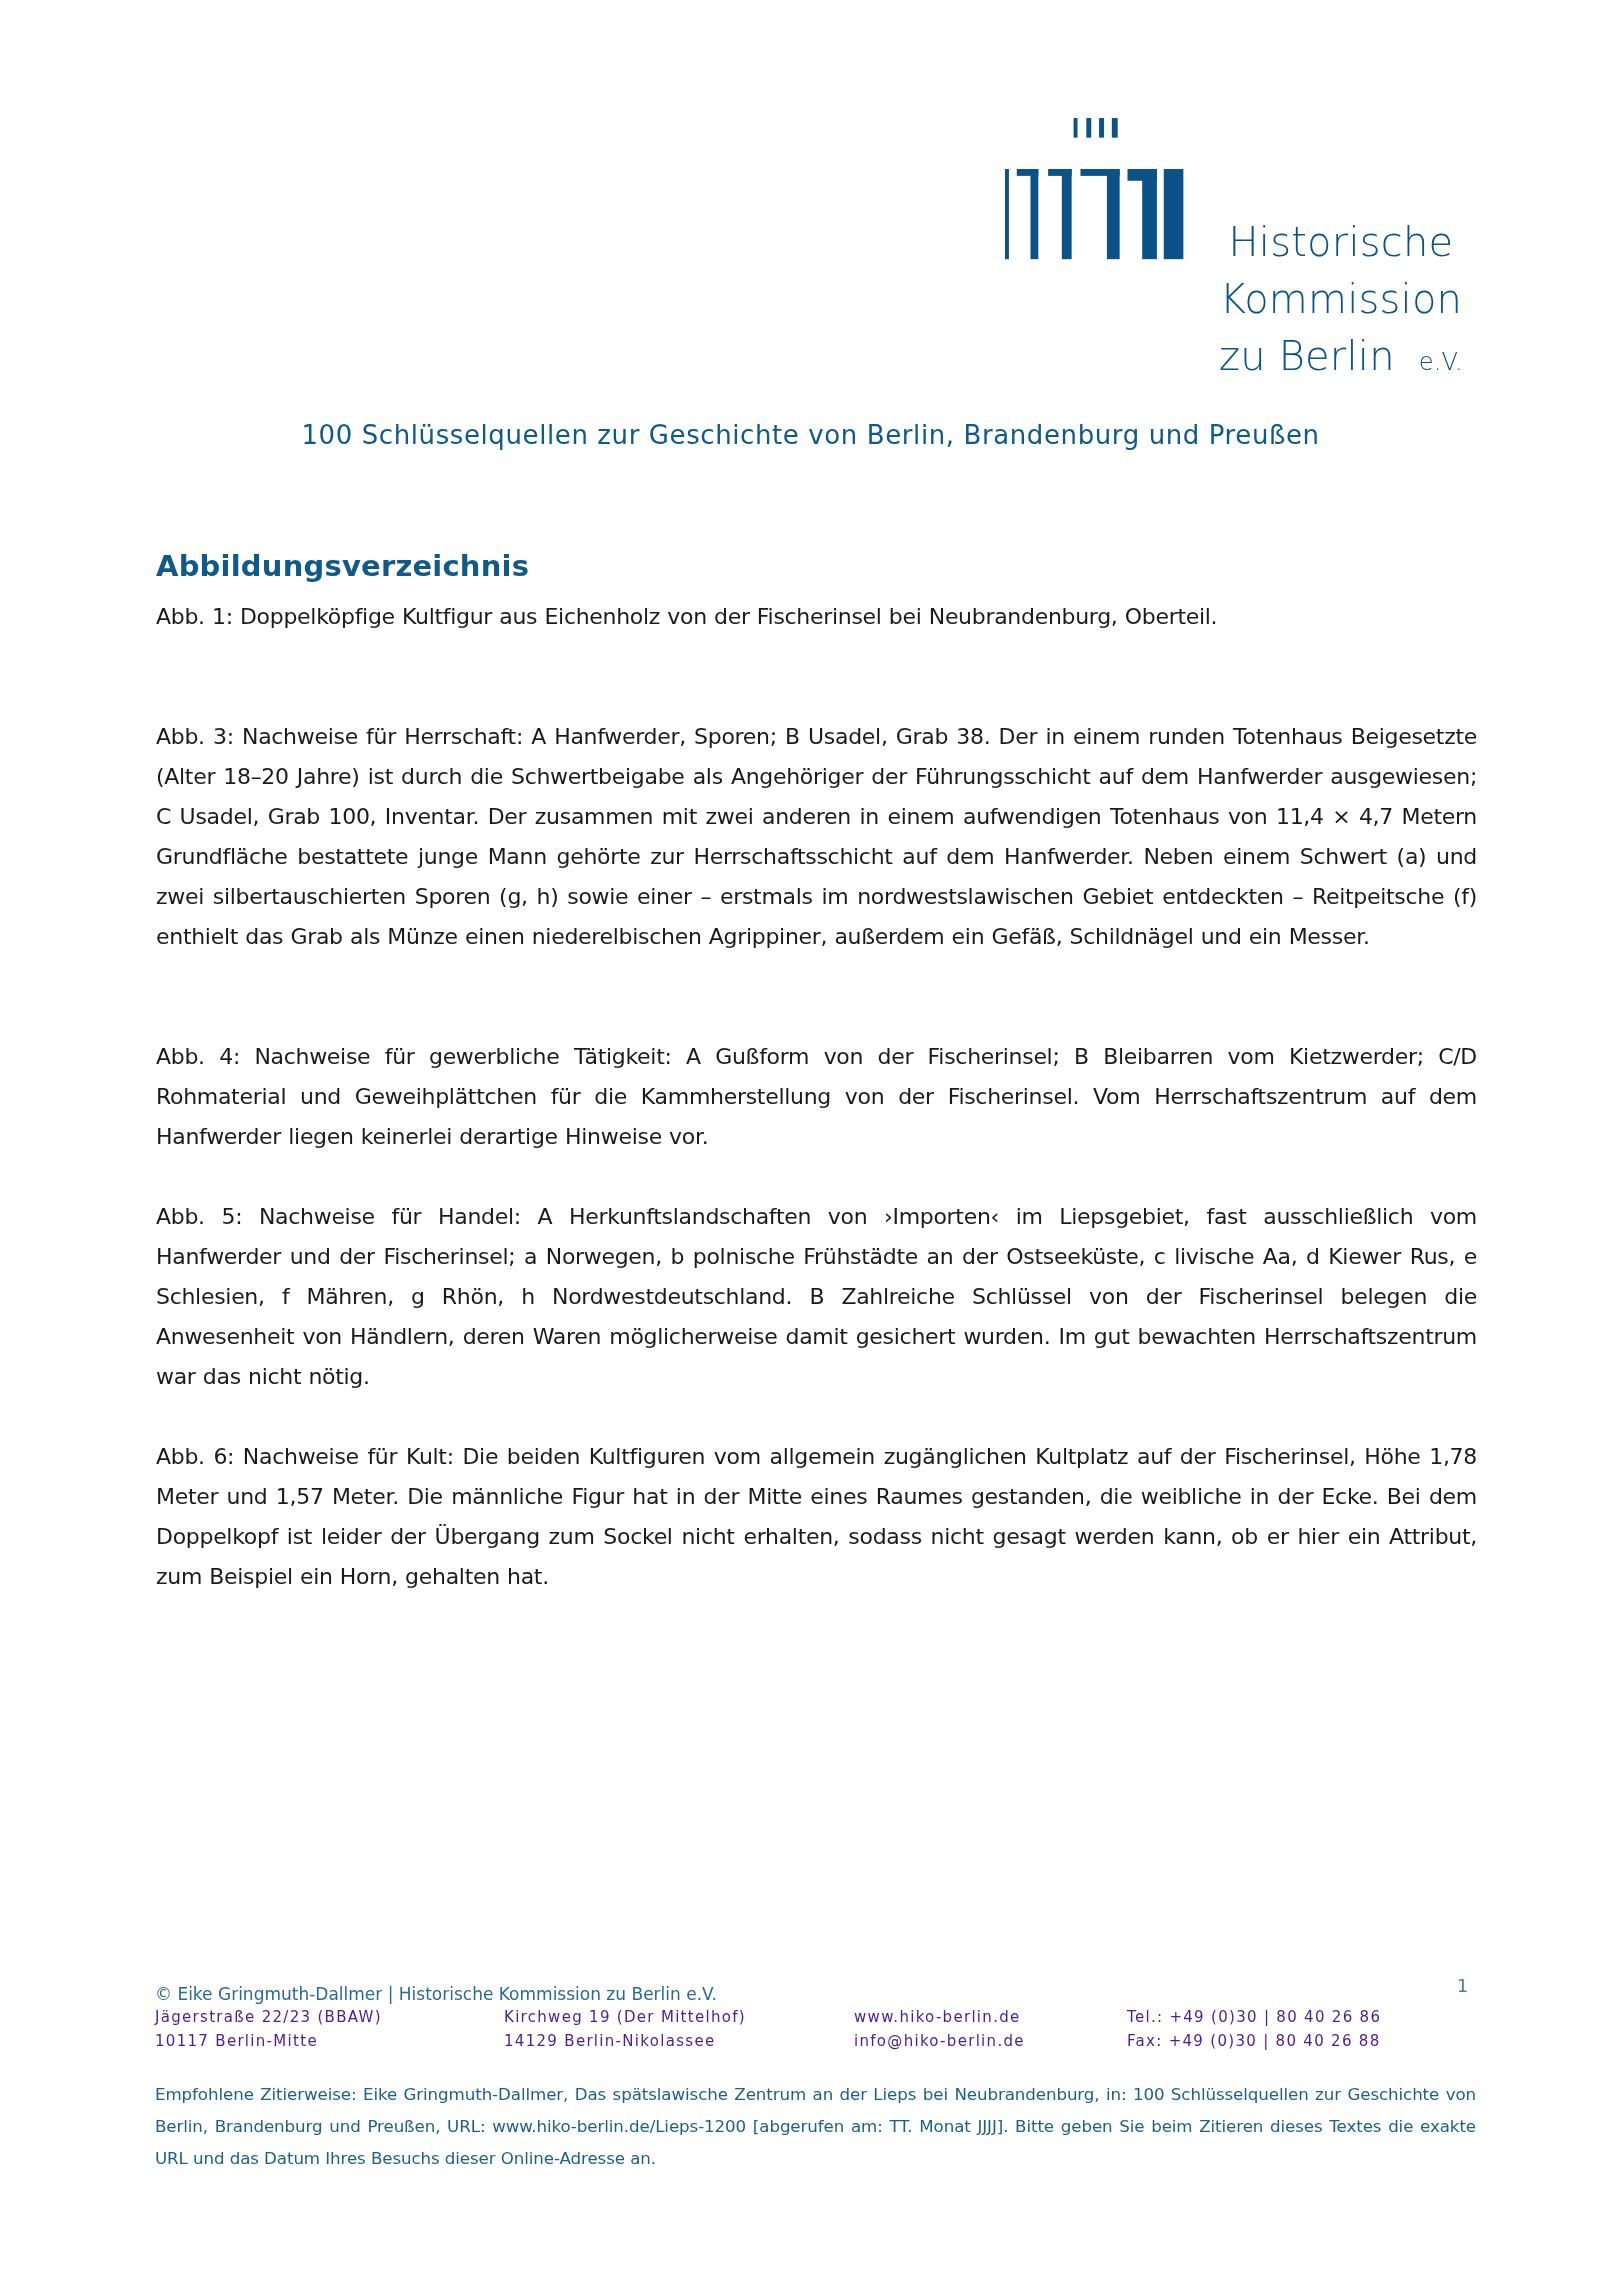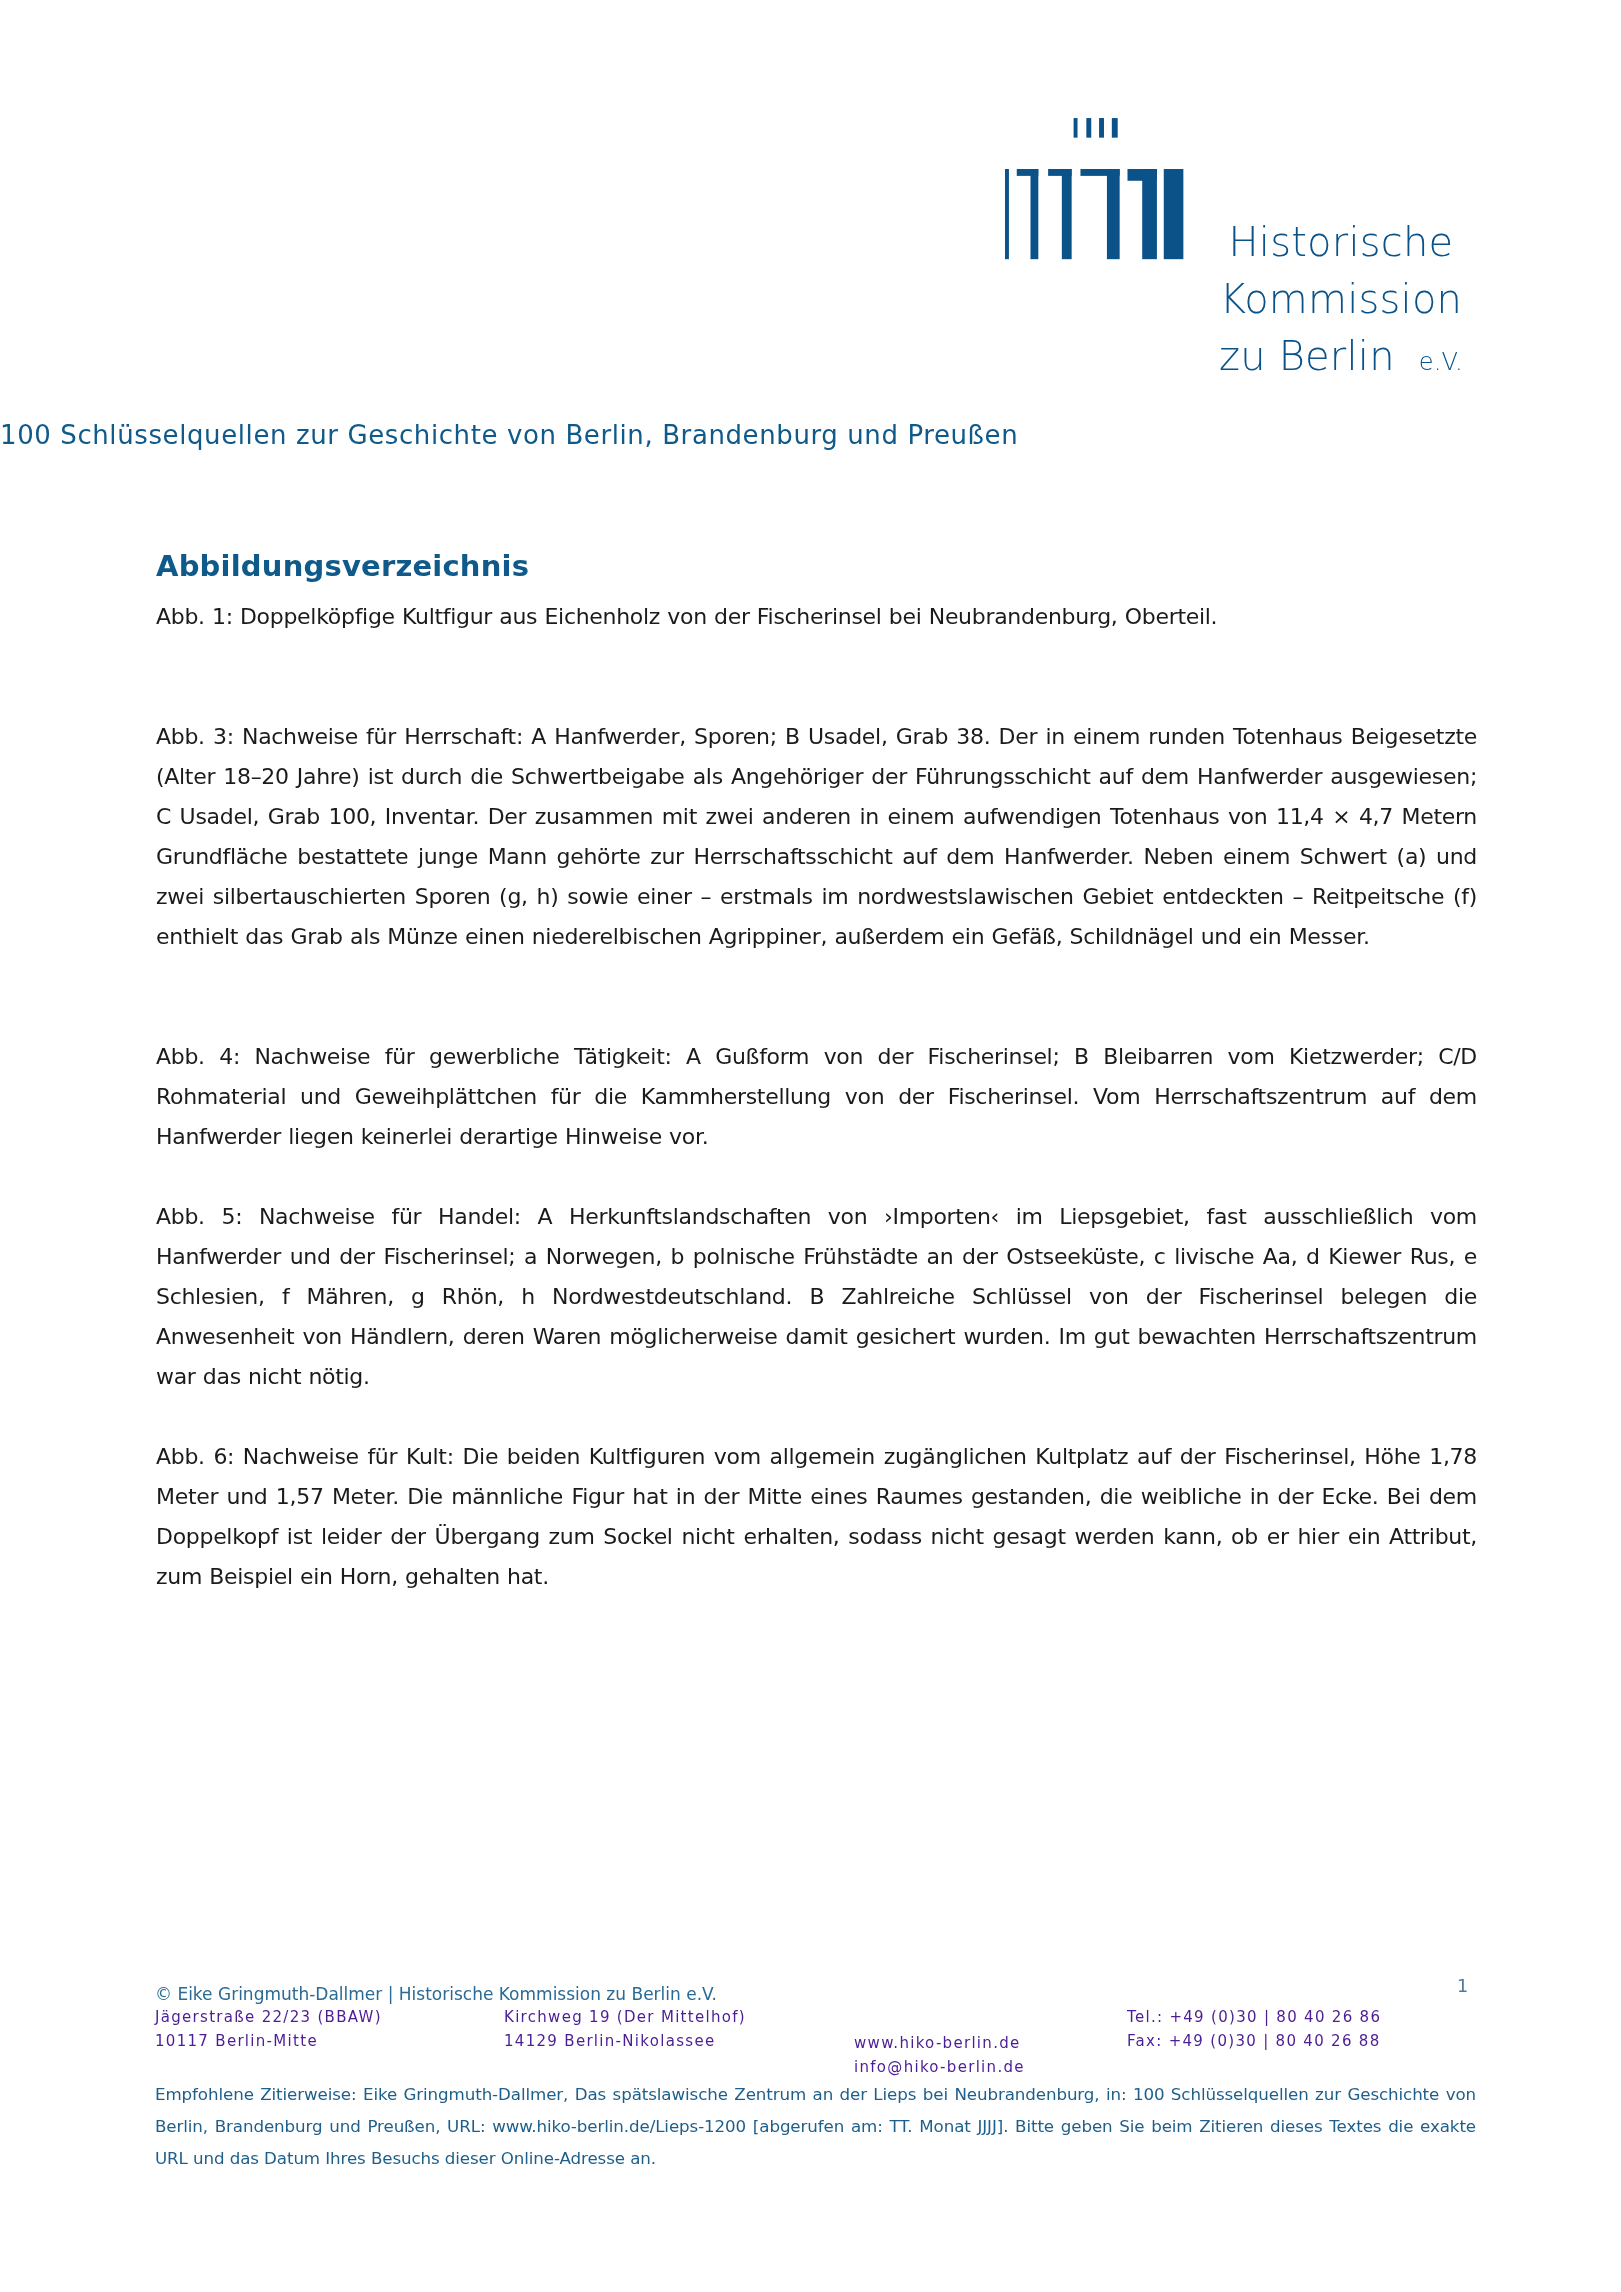--- a/index.html
+++ b/index.html
@@ -8,41 +8,41 @@
   .abs { position: absolute; }
 
   
   .logo { left: 1005px; top: 116px; width: 470px; height: 265px; text-align: center; }
   .logo svg { position: absolute; left: 0; top: 0; }
   .logo-text { position: absolute; left: 214px; top: 98px; color: #0a5288;
                font-family: "DejaVu Sans", sans-serif; font-size: 40px; line-height: 57px;
                font-weight: 300; letter-spacing: 0.2px; }
   .logo-text .ev { font-size: 24px; margin-left: 24px; }
 
-  .subtitle { left: 0; width: 1621px; top: 420px; color: #0f5a8a;
+  .subtitle { left: 0; width: 1621px; top: 420px; text-align: center; color: #0f5a8a;
               font-family: "DejaVu Sans", sans-serif; font-size: 26px; letter-spacing: 0.6px; }
 
   .content { left: 156px; width: 1321px; top: 549px; }
   .heading { color: #0f5a8a; font-size: 29px; font-weight: bold; margin: 0 0 13.7px 0;
              font-family: "DejaVu Sans", sans-serif; letter-spacing: 0.2px; }
   .entry { font-family: "DejaVu Sans", sans-serif; font-size: 22px; line-height: 40px;
            text-align: justify; margin: 0; color: #1b1b1b; letter-spacing: -0.3px;
            word-spacing: 0.5px; }
   .gap1 { height: 40px; }
   .gap2 { height: 80px; }
 
   
   .footer { left: 155px; width: 1321px; top: 1982px; color: #1f5e86;
             font-family: "DejaVu Sans", sans-serif; }
   .copyright { font-size: 17px; line-height: 25.5px; color: #2a6a94; }
   .pagenum { position: absolute; right: 7.8px; top: -5.9px; font-size: 17.6px; color: #4a7aa0; }
   .addr-row { position: relative; height: 24.5px; font-size: 15px; letter-spacing: 1.3px;
               color: #4c1d95; }
   .addr-row span { position: absolute; top: 0; }
-  .c1 { left: 0; } .c2 { left: 349px; } .c3 { left: 699px; margin-top: 26px; } .c4 { left: 972px; }
+  .c1 { left: 0; } .c2 { left: 349px; } .c3 { left: 699px; } .c4 { left: 972px; }
   .citation { margin-top: 21.6px; font-size: 16.7px; line-height: 32px; color: #1d5f8c;
               text-align: justify; letter-spacing: -0.1px; }
 </style>
 </head>
 <body>
 
 <div class="abs logo">
   <svg width="196" height="157" viewBox="0 0 200 160">
     <g fill="#0a5288">
 

